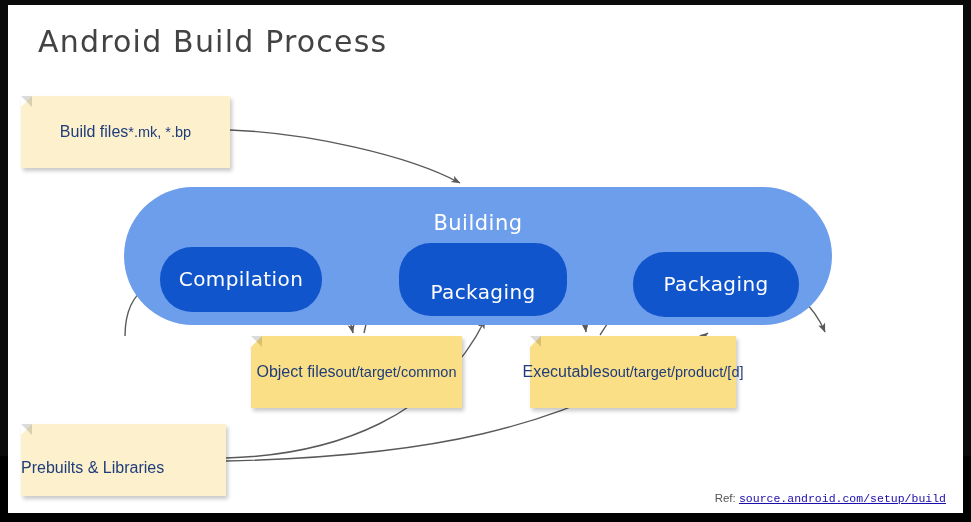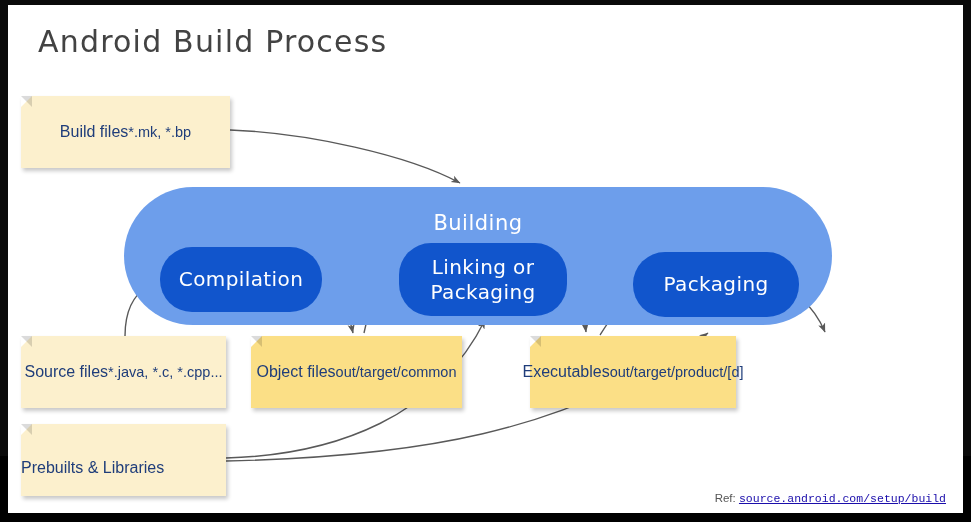--- a/index.html
+++ b/index.html
@@ -202,38 +202,34 @@
     <div id="building-container">
       <div id="building-label">Building</div>
     </div>
 
     <div class="stage" id="stage-compilation">
       <span>Compilation</span>
     </div>
 
     <div class="stage" id="stage-linking">
       <span>
-        <span>Linking or</span><br>
+        <br>
         <span>Packaging</span>
       </span>
     </div>
 
     <div class="stage" id="stage-packaging">
       <span>Packaging</span>
     </div>
 
     <div class="note note-cream" id="note-build">
       <span class="line1">Build files</span>
       <span class="line2">*.mk, *.bp</span>
     </div>
 
-    <div class="note note-cream" id="note-source">
-      <span class="line1">Source files</span>
-      <span class="line2">*.java, *.c, *.cpp...</span>
-    </div>
 
     <div class="note note-cream" id="note-prebuilts">
       <span class="line1">Prebuilts &amp; Libraries</span>
     </div>
 
     <div class="note note-yellow" id="note-object">
       <span class="line1">Object files</span>
       <span class="line2">out/target/common</span>
     </div>
 

